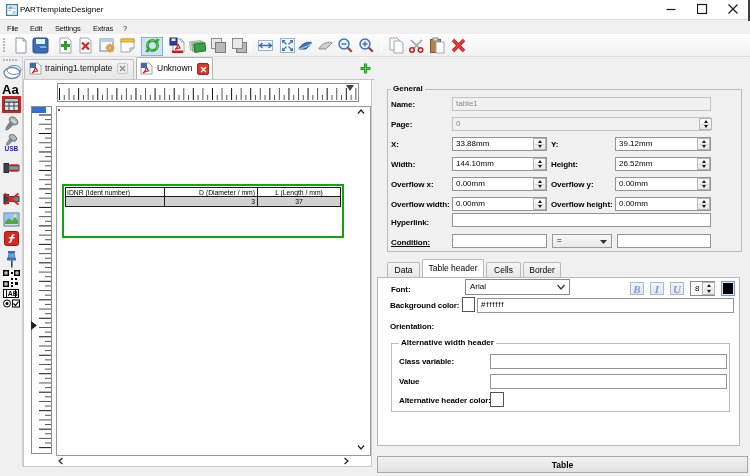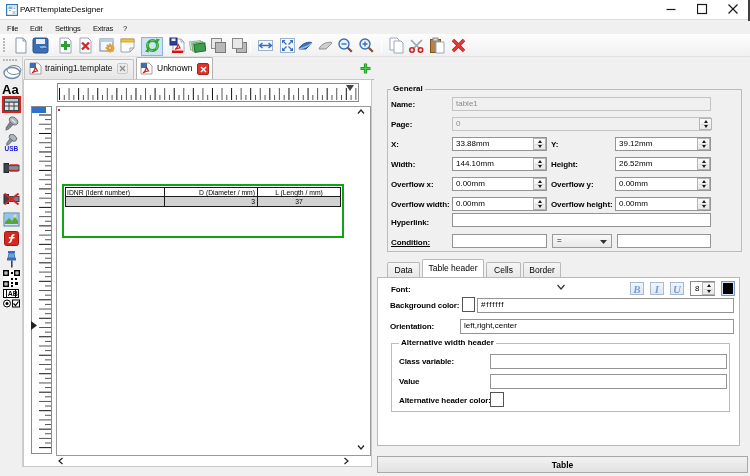--- a/index.html
+++ b/index.html
@@ -613,36 +613,36 @@
  <div class="inp" style="left:240px;top:177px;width:94px;height:14px;"></div>
 
  <div class="abs" style="left:10px;top:205px;width:33px;height:15px;background:linear-gradient(#f5f5f5,#e8e8e8);border:1px solid #b9b9b9;border-bottom:none;border-radius:2px 2px 0 0;font-size:8.5px;text-align:center;line-height:14px;">Data</div>
  <div class="abs" style="left:45px;top:202px;width:62px;height:18px;background:#fff;border:1px solid #b9b9b9;border-bottom:none;border-radius:2px 2px 0 0;font-size:8.5px;text-align:center;line-height:16px;z-index:3;">Table header</div>
  <div class="abs" style="left:109px;top:205px;width:35px;height:15px;background:linear-gradient(#f5f5f5,#e8e8e8);border:1px solid #b9b9b9;border-bottom:none;border-radius:2px 2px 0 0;font-size:8.5px;text-align:center;line-height:14px;">Cells</div>
  <div class="abs" style="left:146px;top:205px;width:38px;height:15px;background:linear-gradient(#f5f5f5,#e8e8e8);border:1px solid #b9b9b9;border-bottom:none;border-radius:2px 2px 0 0;font-size:8.5px;text-align:center;line-height:14px;">Border</div>
 
  <div class="abs" style="left:0px;top:220px;width:363px;height:169px;background:#fff;border:1px solid #b9b9b9;z-index:1;"></div>
  <div class="abs" style="z-index:2;left:0;top:0;width:100%;height:100%;pointer-events:none;">
   <div class="lbl" style="left:14px;top:228px;">Font:</div>
+  <div class="abs" style="left:88px;top:222px;width:105px;height:16px;background:#fff;border:1px solid #8a8a8a;font-size:8px;padding-left:4px;line-height:14px;">Arial</div>
   <svg class="abs" style="left:180px;top:227px" width="8" height="6" viewBox="0 0 8 6">
         <path d="M0.5 1l3.5 4 3.5-4" fill="none" stroke="#333" stroke-width="1.2"></path>
       </svg>
   <div class="abs biu" style="left:253px;top:225px;">B</div>
   <div class="abs biu" style="left:273px;top:225px;">I</div>
   <div class="abs biu" style="left:293px;top:225px;">U</div>
   <div class="abs" style="left:313px;top:224px;width:25px;height:15px;background:#fff;border:1px solid #8a8a8a;font-size:8px;padding-left:4px;line-height:13px;">8</div>
   <div class="spin espin" style="left:325px;top:225px;height:13px;">
         <i></i>
       </div>
   <div class="abs" style="left:344px;top:224px;width:14px;height:15px;background:#000;border:1px solid #7a9cc8;box-shadow:0 0 0 1px #d8e4f2 inset;"></div>
   <div class="lbl" style="left:13px;top:244px;">Background color:</div>
   <div class="abs" style="left:85px;top:240px;width:13px;height:15px;background:#fff;border:1px solid #555;"></div>
   <div class="inp" style="left:100px;top:241px;width:257px;height:15px;letter-spacing:0.9px;">#ffffff</div>
   <div class="lbl" style="left:13px;top:265px;">Orientation:</div>
-  <div class="inp" style="left:83px;top:262px;width:274px;height:15px;">left,right,center</div>
   <div class="grp" style="left:14px;top:286px;width:339px;height:69px;"></div>
   <div class="grplbl" style="left:22px;top:281px;background:#fff;">Alternative width header</div>
   <div class="lbl" style="left:22px;top:300px;">Class variable:</div>
   <div class="inp" style="left:113px;top:297px;width:237px;height:15px;"></div>
   <div class="lbl" style="left:22px;top:320px;">Value</div>
   <div class="inp" style="left:113px;top:317px;width:237px;height:15px;"></div>
   <div class="lbl" style="left:22px;top:339px;">Alternative header color:</div>
   <div class="abs" style="left:113px;top:335px;width:14px;height:15px;background:#fff;border:1px solid #555;"></div>
  </div>
 

